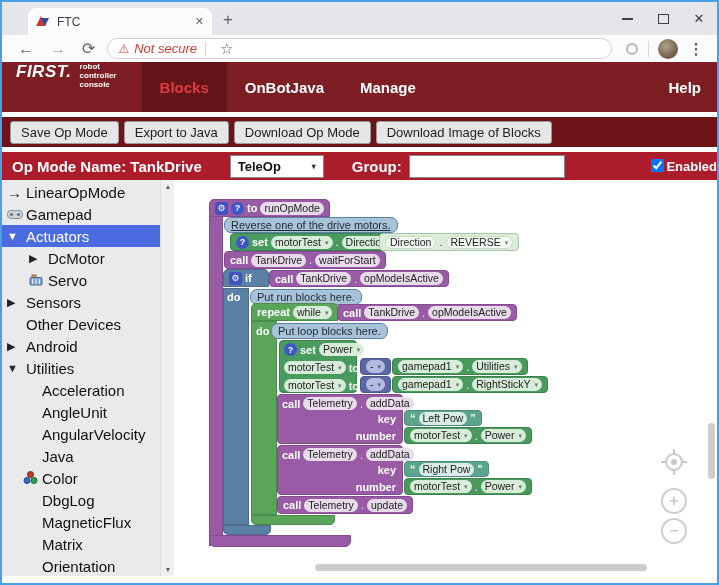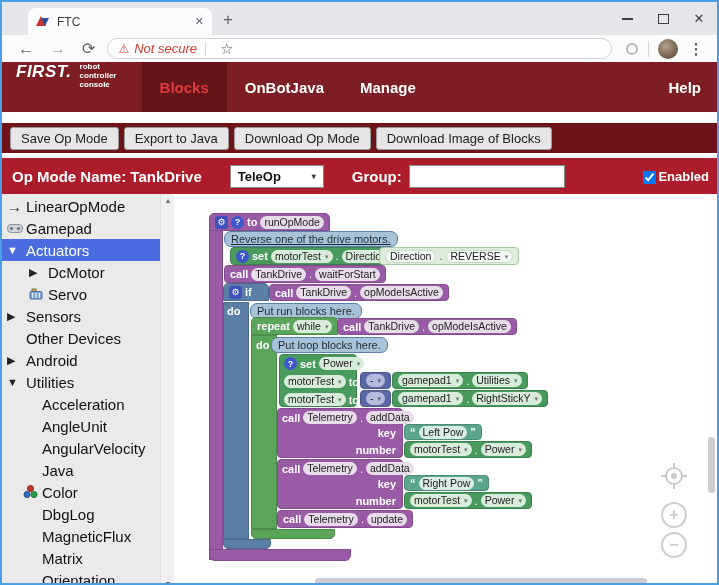--- a/index.html
+++ b/index.html
@@ -41,31 +41,31 @@
   .rcnav { height:50px; background:#7c1e23; display:flex; align-items:stretch; color:#fff; }
   .brand { display:flex; align-items:flex-start; padding-left:14px; }
   .brand-first { font-style:italic; font-weight:900; font-size:17px; letter-spacing:.5px; }
   .brand-sub { font-size:8px; line-height:1.15; width:50px; margin-left:8px; font-weight:bold; }
   .nav-item { display:flex; align-items:center; padding:0 18px; font-size:15px; font-weight:bold; }
   .nav-item.active { background:#64151a; color:#e23b3b; margin-left:12px; }
   .nav-help { margin-left:auto; display:flex; align-items:center; padding-right:16px; font-size:15px; font-weight:bold; }
   .gapline { height:5px; background:#fff; }
 
   
-  .btnrow { height:30px; background:#6e1317; display:flex; align-items:center; padding-left:8px;margin-top:6px; }
+  .btnrow { height:30px; background:#6e1317; display:flex; align-items:center; padding-left:8px; }
   .tbtn { height:23px; background:#e6e6e6; border:1px solid #9b9b9b; border-radius:3px; font-size:13px; color:#222; padding:0 10px; margin-right:5px; display:flex; align-items:center; font-family:"Liberation Sans",sans-serif; }
 
   
-  .oprow { height:36px; background:#ad1c2a; display:flex; align-items:center; color:#fff; font-weight:bold; font-size:15px; }
+  .oprow { height:28px; background:#ad1c2a; display:flex; align-items:center; color:#fff; font-weight:bold; font-size:15px; }
   .opname { margin-left:10px; white-space:nowrap; }
   .flavor { margin-left:28px; width:94px; height:23px; background:#fff; color:#111; font-size:13px; display:flex; align-items:center; padding:0 7px; border:1px solid #888; }
   .flavor .sel-arrow { margin-left:auto; font-size:8px; color:#333; }
   .grouplbl { margin-left:28px; }
   .groupinput { margin-left:7px; width:156px; height:23px; border:1px solid #888; background:#fff; font-size:13px; padding:0 5px; }
-  .enabledwrap { margin-left:auto; margin-right:8px; display:flex; align-items:flex-end; font-size:13px; }
+  .enabledwrap { margin-left:auto; margin-right:0; display:flex; align-items:flex-start; font-size:13px; }
   .enabledwrap input { width:13px; height:13px; margin:0 2px 0 0; }
 
   
   .content { position:relative; height:396px; display:flex; }
   .toolbox { width:158px; background:#eaeaea; padding-top:1px; }
   .sbrow { height:22px; display:flex; align-items:center; font-size:15px; color:#111; white-space:nowrap; }
   .sbrow.ind0 { padding-left:5px; }
   .sbrow.ind1 { padding-left:27px; }
   .sbrow.ind2 { padding-left:40px; }
   .sbrow.ind2i { padding-left:21px; }

